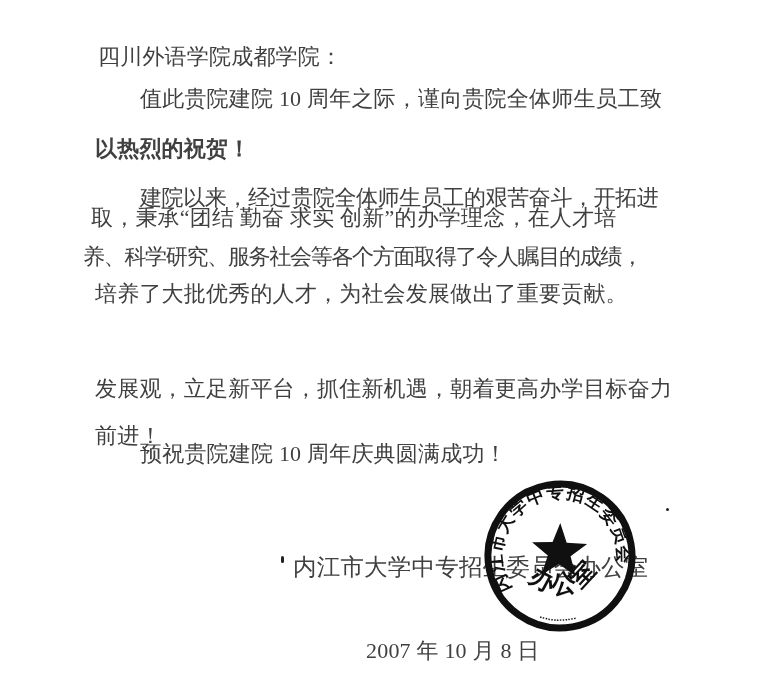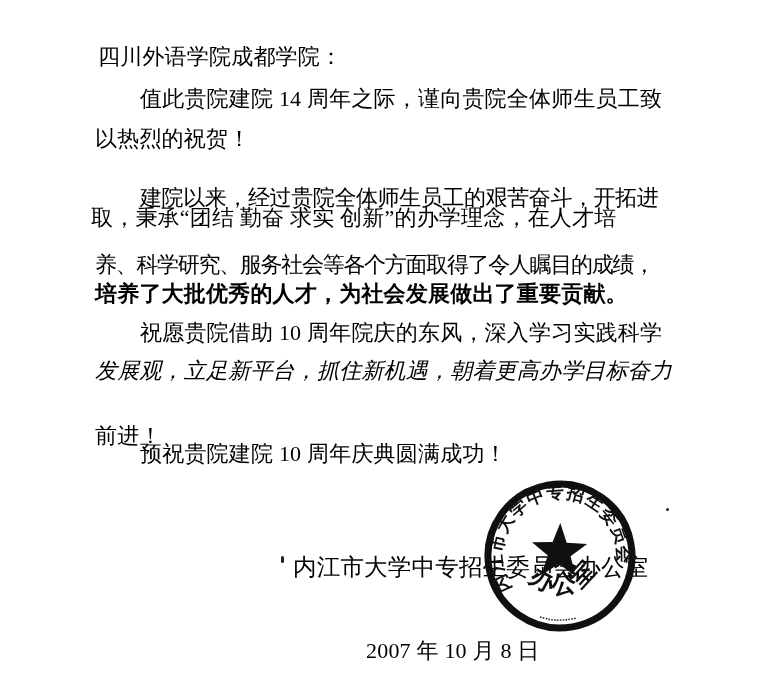--- a/index.html
+++ b/index.html
@@ -3,41 +3,41 @@
 <meta charset="utf-8">
 <style>
   html,body{margin:0;padding:0;background:#e8e8e8;}
   .page{
     position:relative;
     width:777px;height:697px;
     margin:0 auto;
     background:#ffffff;
     overflow:hidden;
     font-family:"Liberation Serif","DejaVu Serif",serif;
-    color:#000000;
+    color:#404040;
   }
   .ln{
     position:absolute;
     font-size:22px;
     line-height:26px;
     letter-spacing:0.2px;
     white-space:nowrap;
     font-weight:500;
     -webkit-font-smoothing:none;
   }
   .ln.tight{letter-spacing:-1.3px;}
   .salutation{left:98px;top:44px;}
   .l0{left:140px;top:86px;}
-  .l1{left:95px;top:126px;}
+  .l1{left:95px;top:136px;font-weight:bold;}
   .l2{left:140px;top:165px;letter-spacing:-0.4px;margin-top:20px;}
   .l3{left:91px;top:205px;}
-  .l4{left:95px;top:244px;margin-top:8px;}
-  .l5{left:95px;top:281px;font-weight:bold;}
+  .l4{left:83px;top:244px;}
+  .l5{left:95px;top:281px;}
   .l6{left:140px;top:320px;}
-  .l7{left:95px;top:358px;font-style:italic;}
+  .l7{left:95px;top:376px;}
   .l8{left:95px;top:423px;}
   .l9{left:140px;top:441px;}
   .signature{left:293px;top:554px;font-size:23.5px;}
   .dateline{left:366px;top:638px;}
   .seal{
     position:absolute;
     left:474px;top:470px;
     width:172px;height:172px;
   }
   .seal text{
@@ -49,27 +49,26 @@
   .speck-a{left:281px;top:556px;width:3px;height:7px;border-radius:2px;}
   .speck-b{left:666px;top:508px;width:3px;height:3px;border-radius:50%;}
 </style>
 </head>
 <body>
 
 <div class="page">
 
   <div class="ln salutation">四川外语学院成都学院：</div>
 
-  <div class="ln l0">值此贵院建院 14 周年之际，谨向贵院全体师生员工致</div>
+  <div class="ln l0">值此贵院建院 10 周年之际，谨向贵院全体师生员工致</div>
   <div class="ln l1">以热烈的祝贺！</div>
   <div class="ln l2">建院以来，经过贵院全体师生员工的艰苦奋斗，开拓进</div>
   <div class="ln l3">取，秉承“团结 勤奋 求实 创新”的办学理念，在人才培</div>
   <div class="ln l4 tight">养、科学研究、服务社会等各个方面取得了令人瞩目的成绩，</div>
   <div class="ln l5">培养了大批优秀的人才，为社会发展做出了重要贡献。</div>
-  <div class="ln l6">祝愿贵院借助 10 周年院庆的东风，深入学习实践科学</div>
   <div class="ln l7">发展观，立足新平台，抓住新机遇，朝着更高办学目标奋力</div>
   <div class="ln l8">前进！</div>
   <div class="ln l9">预祝贵院建院 10 周年庆典圆满成功！</div>
 
   <div class="ln signature">内江市大学中专招生委员会办公室</div>
 
   <div class="ln dateline">2007 年 10 月 8 日</div>
 
   <div class="speck speck-a"></div>
   <div class="speck speck-b"></div>

